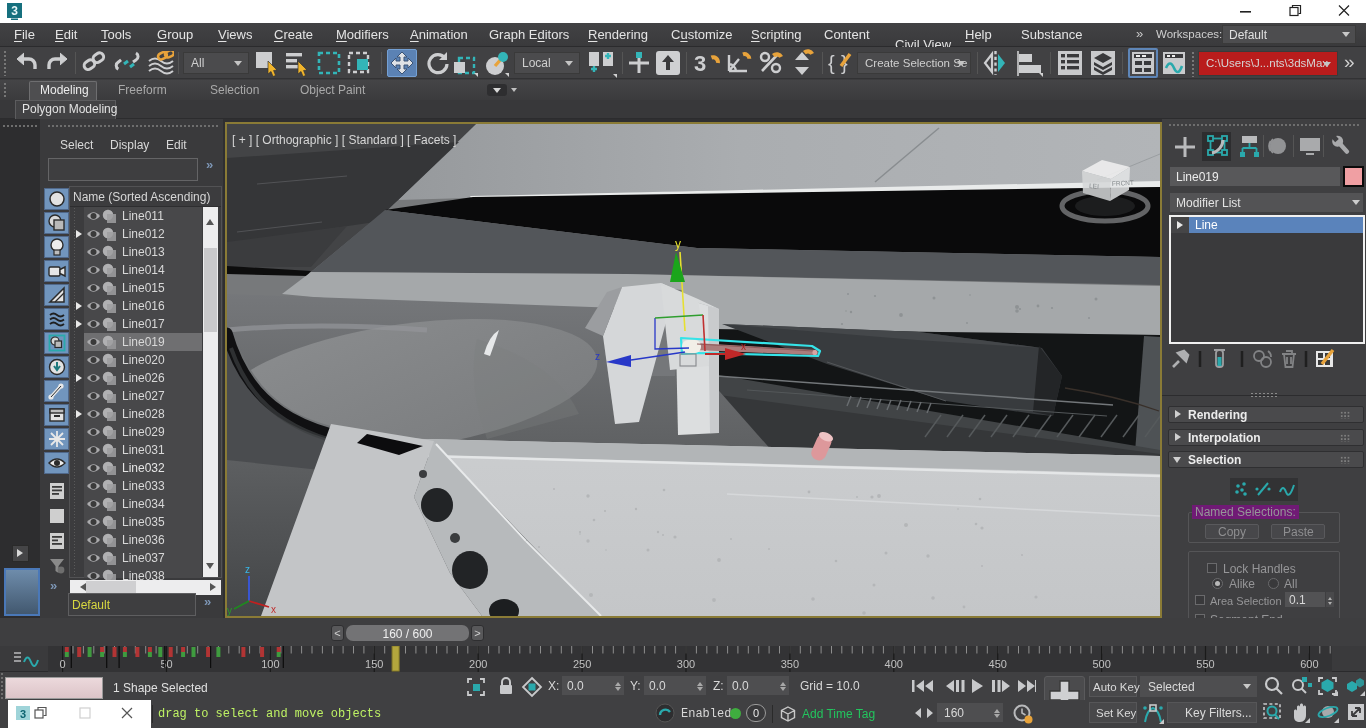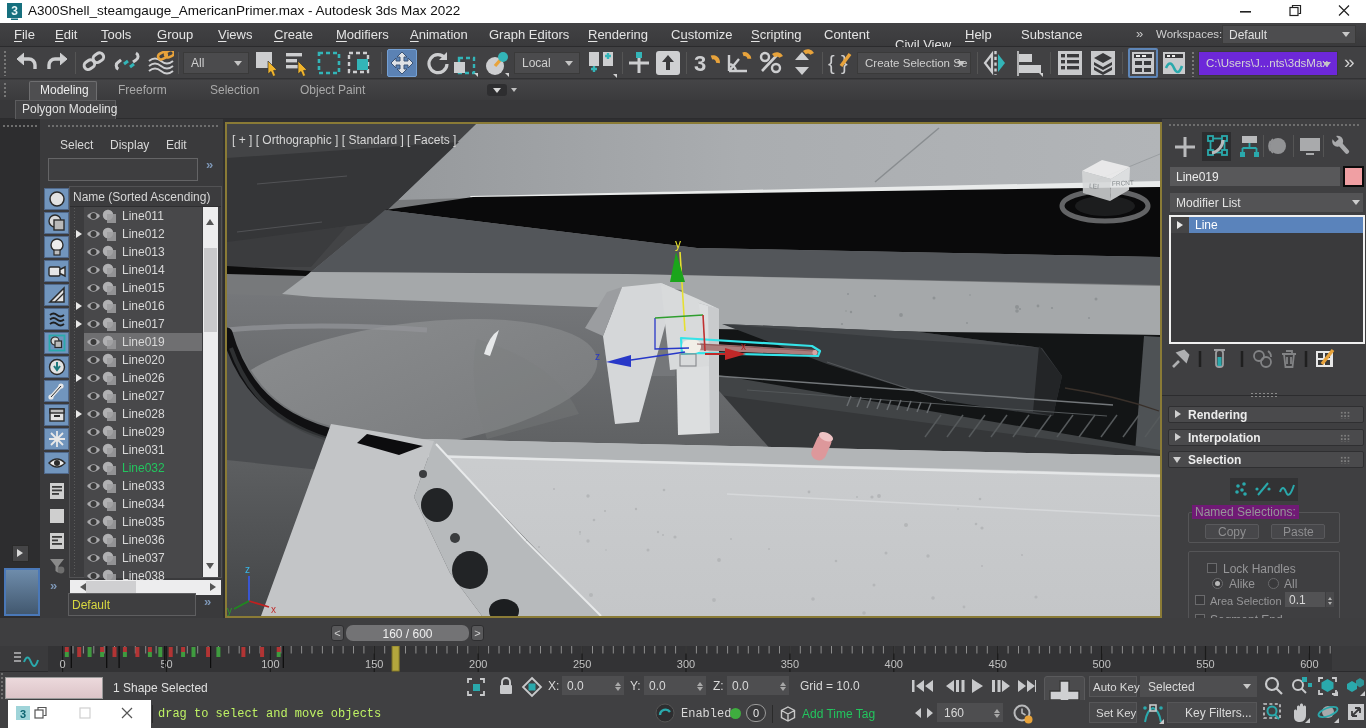--- a/index.html
+++ b/index.html
@@ -7,21 +7,20 @@
 .t{color:#d8d8d8;font-size:12px;white-space:nowrap;}
 u{text-decoration:underline;text-underline-offset:2px;}
 </style></head><body>
 
 <div class="abs" style="left:0;top:0;width:1366px;height:23px;background:#ffffff;">
  <svg class="abs" style="left:7px;top:3px" width="17" height="17" viewBox="0 0 17 17">
   <rect x="0" y="0" width="15" height="15" fill="#16707e"></rect>
   <text x="7.5" y="12" font-size="12" font-weight="bold" fill="#e8f6f8" text-anchor="middle">3</text>
   <rect x="4" y="15.5" width="7" height="1.5" fill="#16707e"></rect>
  </svg>
- <div class="abs" style="left:28px;top:3px;font-size:13.5px;color:#111;">A300Shell_steamgauge_AmericanPrimer.max - Autodesk 3ds Max 2022</div>
  <svg class="abs" style="left:1237px;top:4px" width="120" height="15" viewBox="0 0 120 15">
   <rect x="3" y="7" width="11" height="1.6" fill="#222"></rect>
   <g stroke="#222" fill="none" stroke-width="1.2">
    <rect x="53" y="3.5" width="8" height="8"></rect>
         <path d="M55.5 3.5 v-2 h8 v8 h-2"></path>
    <path d="M102 1.5 l10 10 M112 1.5 l-10 10"></path>
   </g>
  </svg>
 </div>
 
@@ -227,21 +226,21 @@
       </g>
 <g transform="translate(31,0)">
         <rect x="1" y="1" width="22" height="22" fill="#c9cacc"></rect>
         <rect x="3" y="3" width="18" height="4" fill="#39393b"></rect>
         <rect x="5" y="4" width="3" height="2" fill="#efefef"></rect>
         <rect x="10" y="4" width="3" height="2" fill="#efefef"></rect>
         <path d="M4 17 q4 -9 8 0 t8 -2" fill="none" stroke="#2aa9ac" stroke-width="2.6"></path>
       </g>
 </svg>
     <div class="abs" style="left:1191px;top:4px;width:4px;height:26px;background-image:radial-gradient(circle,#777 30%,transparent 32%);background-size:4px 4px;"></div>
-    <div class="abs" style="left:1198px;top:4px;width:140px;height:25px;background:#6d28d9;border:1px solid #3a3a3a;">
+    <div class="abs" style="left:1198px;top:4px;width:140px;height:25px;background:#b91c1c;border:1px solid #3a3a3a;">
       <div class="abs t" style="left:7px;top:5px;color:#d5d5d5;font-size:11.5px;">C:\Users\J...nts\3dsMax</div>
       <div class="abs" style="right:6px;top:10px;width:0;height:0;border:4px solid transparent;border-top:5px solid #c4c4c4;"></div>
     </div>
     <div class="abs" style="left:1344px;top:4px;color:#d0d0d0;font-size:19px;">»</div>
   </div>
 
 <div class="abs" style="left:0;top:80px;width:1366px;height:20px;background:linear-gradient(#454547,#3b3b3d);">
  <div class="abs" style="left:3px;top:2px;width:4px;height:16px;background-image:radial-gradient(circle,#777 30%,transparent 32%);background-size:4px 4px;"></div>
  <div class="abs" style="left:29px;top:1px;width:68px;height:19px;background:#4e4e50;border:1px solid #6e6e70;border-bottom:none;border-radius:2px 2px 0 0;"></div>
  <div class="abs t" style="left:40px;top:3px;color:#ececec;">Modeling</div>
@@ -503,21 +502,21 @@
   </svg>
 <div class="abs t" style="left:122px;top:443px;color:#d8d8d8;">Line031</div>
 <div class="abs" style="left:84px;top:459px;width:118px;height:18px;background:#48484a;"></div>
 <svg class="abs" style="left:86px;top:460px" width="34" height="16" viewBox="0 0 34 16">
     <path d="M1 8 q6.5 -7.5 13 0 q-6.5 7.5 -13 0 z" fill="#aaaaac"></path>
     <circle cx="7.5" cy="8" r="3" fill="#3a3a3a"></circle>
     <circle cx="22" cy="7" r="5.2" fill="#b0b0b2"></circle>
     <rect x="21" y="6" width="9" height="9" fill="#929294"></rect>
     <circle cx="22" cy="7" r="5.2" fill="#b0b0b2" opacity="0.5"></circle>
   </svg>
-<div class="abs t" style="left:122px;top:461px;color:#22c55e;text-align:center;">Line032</div>
+<div class="abs t" style="left:122px;top:461px;color:#e5e5e5;text-align:center;">Line032</div>
 <div class="abs" style="left:84px;top:477px;width:118px;height:18px;background:#48484a;"></div>
 <svg class="abs" style="left:86px;top:478px" width="34" height="16" viewBox="0 0 34 16">
     <path d="M1 8 q6.5 -7.5 13 0 q-6.5 7.5 -13 0 z" fill="#aaaaac"></path>
     <circle cx="7.5" cy="8" r="3" fill="#3a3a3a"></circle>
     <circle cx="22" cy="7" r="5.2" fill="#b0b0b2"></circle>
     <rect x="21" y="6" width="9" height="9" fill="#929294"></rect>
     <circle cx="22" cy="7" r="5.2" fill="#b0b0b2" opacity="0.5"></circle>
   </svg>
 <div class="abs t" style="left:122px;top:479px;color:#d8d8d8;">Line033</div>
 <div class="abs" style="left:84px;top:495px;width:118px;height:18px;background:#48484a;"></div>

